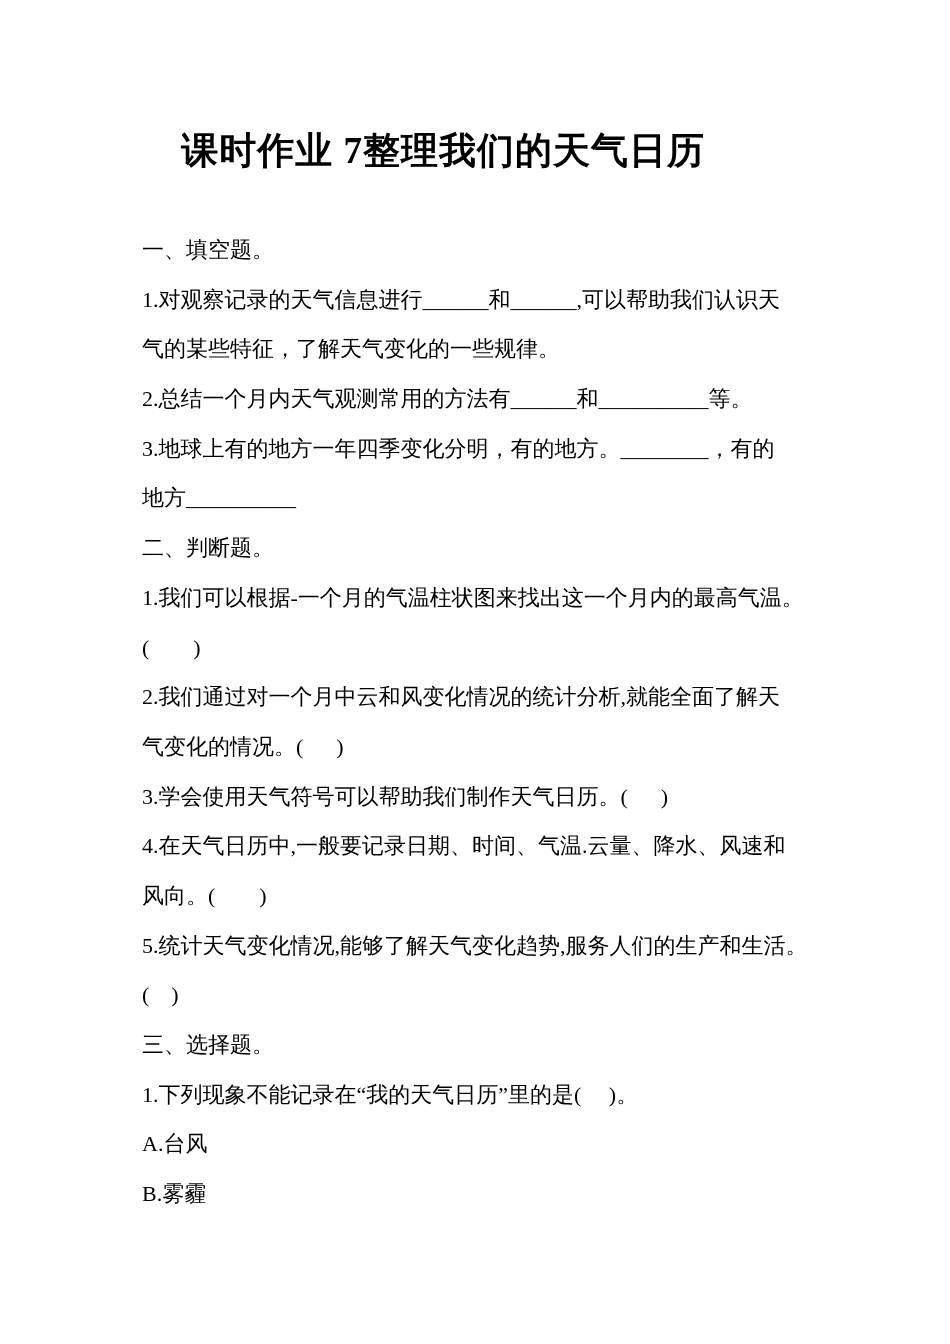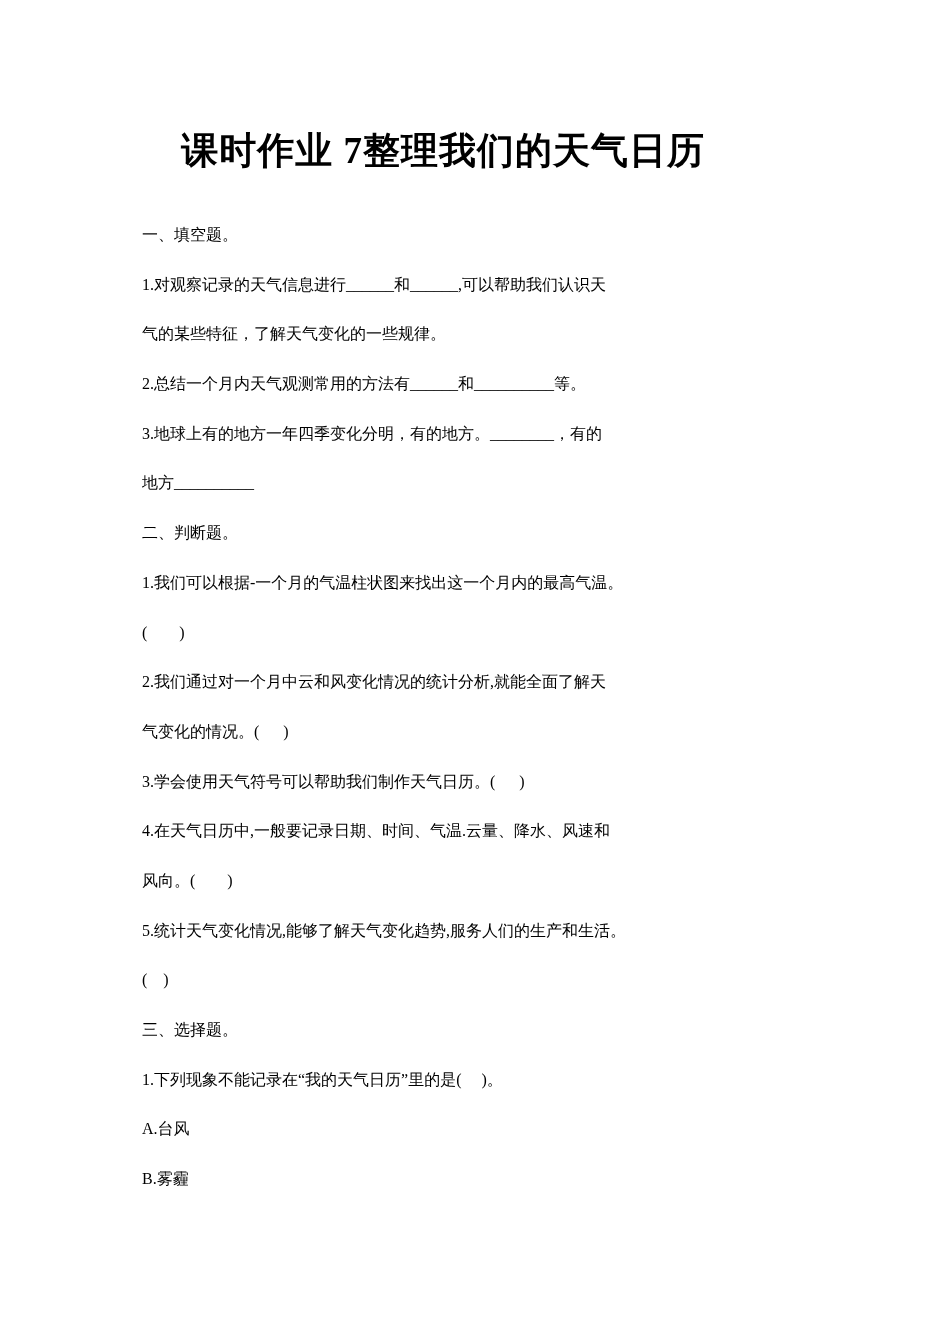--- a/index.html
+++ b/index.html
@@ -23,24 +23,24 @@
     right: 0;
     text-align: center;
     font-size: 37px;
     font-weight: bold;
     line-height: 50px;
     letter-spacing: 1px;
     white-space: pre;
   }
   .doc-body {
     position: absolute;
-    top: 210px;
+    top: 225px;
     left: 142px;
     width: 700px;
-    font-size: 16px;
+    font-size: 22px;
     line-height: 49.7px;
     white-space: pre;
   }
   .line {
     height: 49.7px;
   }
 </style>
 </head>
 <body>
 

